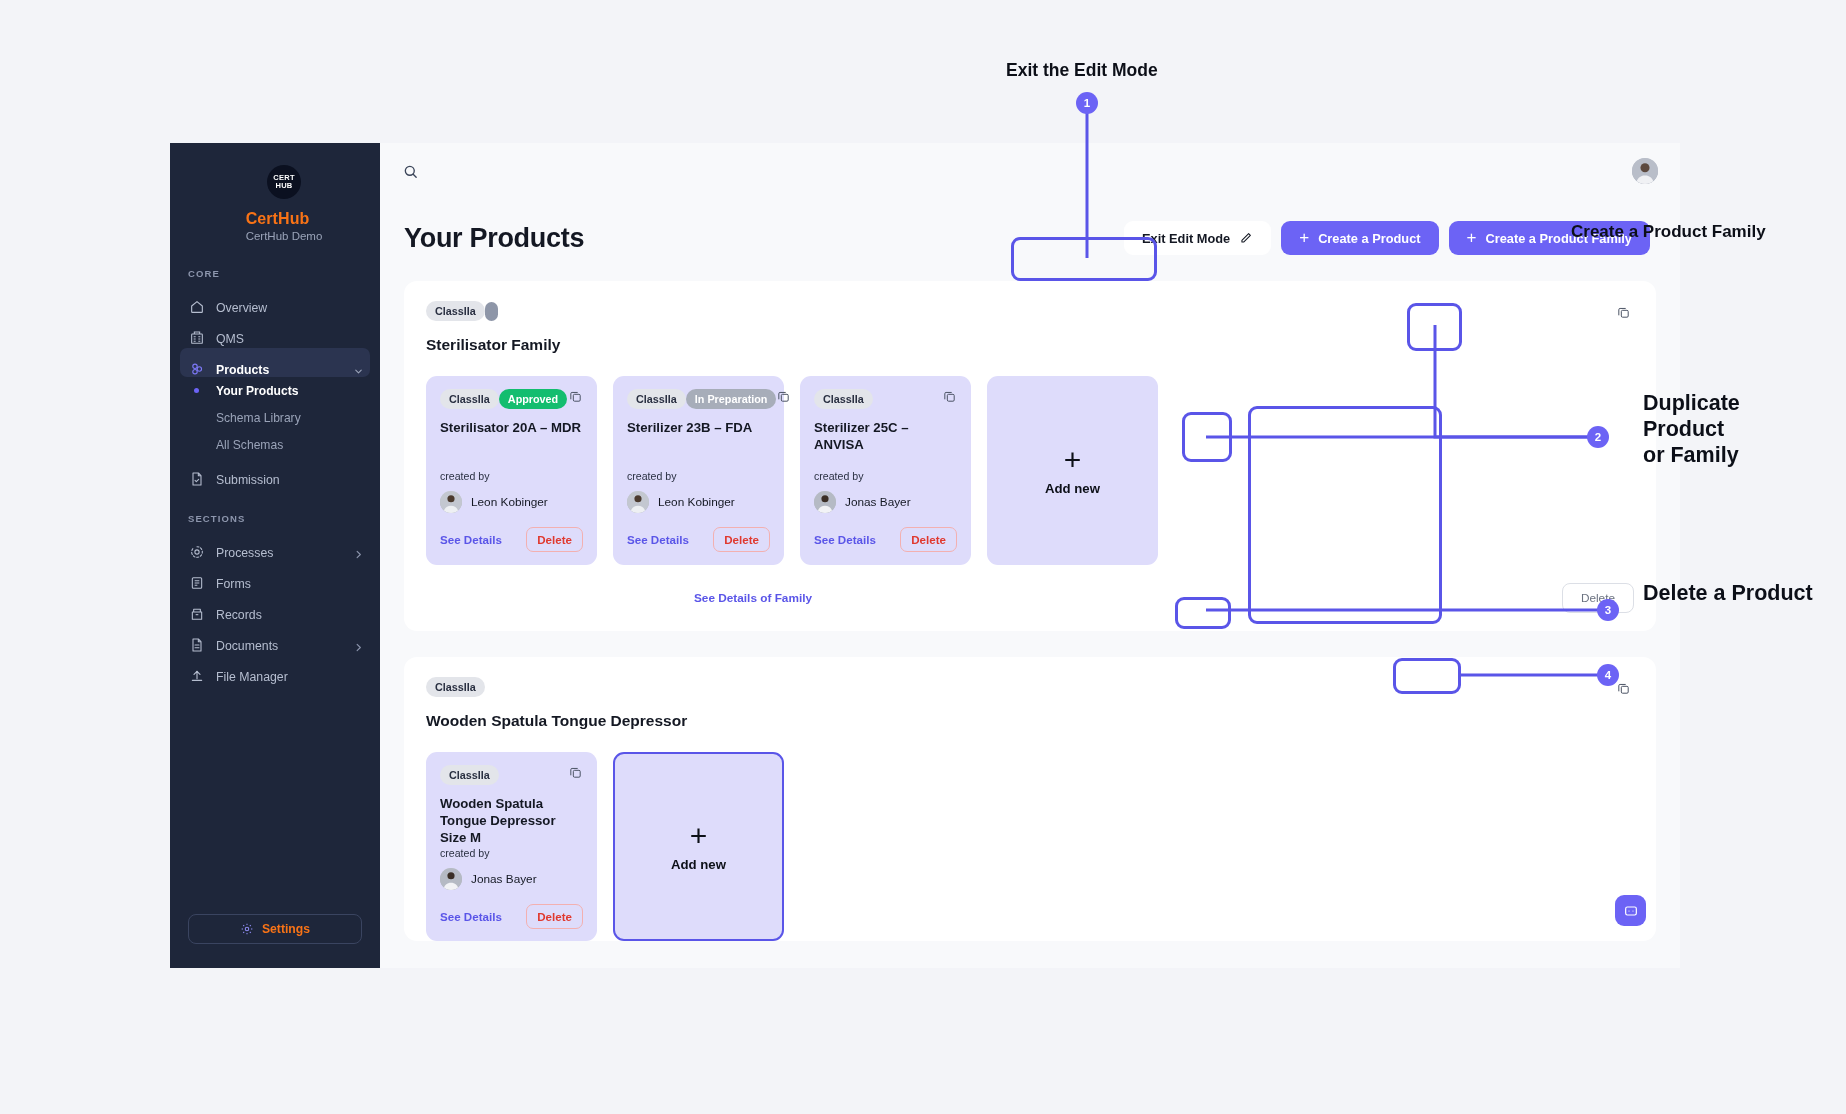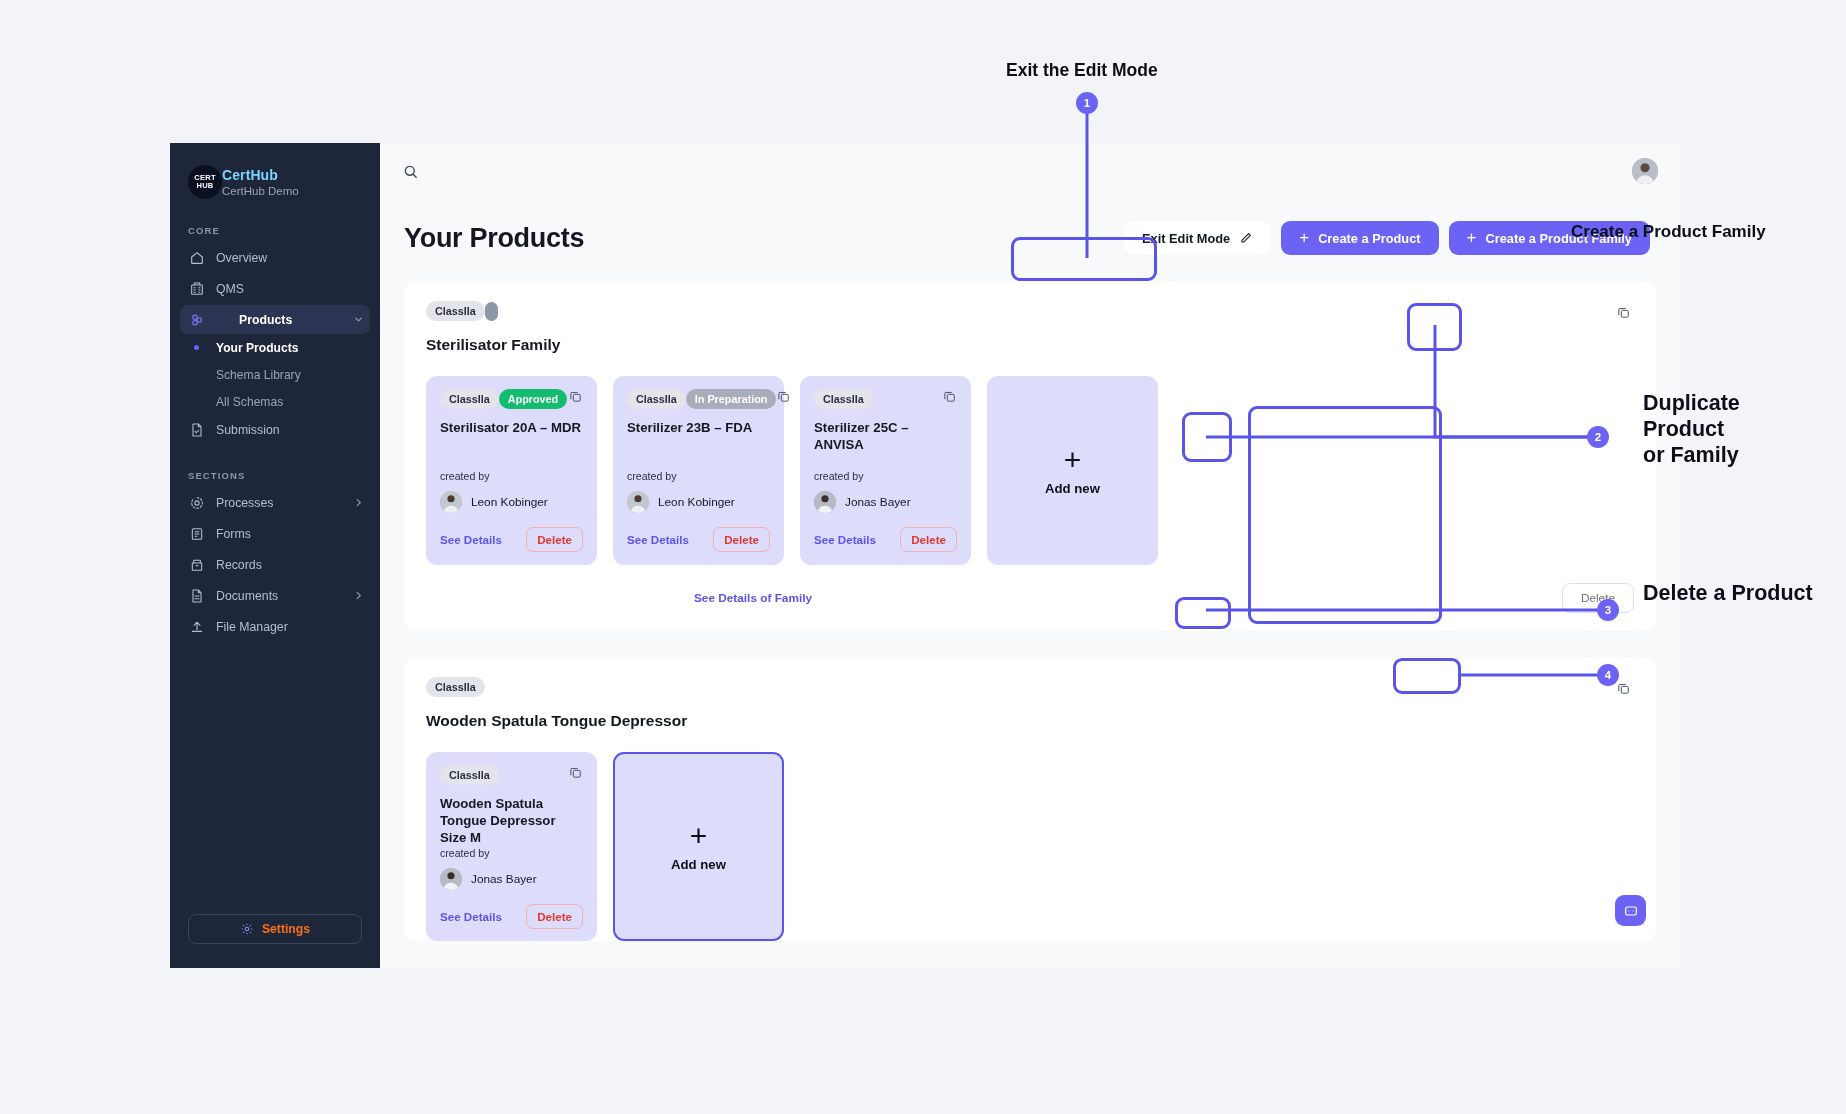--- a/index.html
+++ b/index.html
@@ -20,43 +20,43 @@
     overflow: hidden;
   }
 
   
   .sidebar {
     position: absolute; left: 0; top: 0;
     width: 210px; height: 825px;
     background: #1e263a;
     display: flex; flex-direction: column;
   }
-  .brand { display: flex; align-items: center; padding: 22px 0 0 18px; }
+  .brand { display: flex; align-items: center; gap: 11px; padding: 22px 0 0 18px; flex-direction: column; }
   .brand-logo {
     width: 34px; height: 34px; border-radius: 50%;
     background: #0b1020; color: #fff;
     display: flex; flex-direction: column; align-items: center; justify-content: center;
     font-size: 7.5px; font-weight: 700; line-height: 1.02; letter-spacing: .3px;
   }
-  .brand-name { color: #7dd3fc; font-size: 14px; font-weight: 700; letter-spacing: .1px; }
+  .brand-name { color: #f97316; font-size: 16px; font-weight: 700; letter-spacing: .1px; }
   .brand-sub { color: #9aa3b8; font-size: 11.5px; margin-top: 2px; }
 
   .nav-section-label {
     color: #8d96ad; font-size: 9.5px; font-weight: 700;
     letter-spacing: 1.1px; padding: 0 0 0 18px; margin-top: 26px; margin-bottom: 7px;
   }
   .nav-item {
-    display: flex; align-items: center; gap: 11px;
+    display: flex; align-items: flex-end; gap: 11px;
     height: 29px; margin: 0 10px; padding-left: 8px;
     border-radius: 7px; cursor: pointer;
   }
   .nav-item + .nav-item { margin-top: 2px; }
   .nav-item .lbl { color: #b6bed0; font-size: 12.3px; }
   .nav-item.active { background: #2b3450; }
-  .nav-item.active .lbl { color: #fff; font-weight: 700; margin-left: 23px; }
+  .nav-item.active .lbl { color: #fff; font-weight: 700; }
   .nav-icon { width: 17px; height: 17px; display: flex; align-items: center; justify-content: center; flex: 0 0 17px; }
   .nav-icon svg { width: 16px; height: 16px; display: block; }
   .nav-chev { margin-left: auto; margin-right: 6px; color: #8d96ad; }
   .nav-chev svg { width: 11px; height: 11px; display: block; }
 
   .sub-item {
     display: flex; align-items: center; gap: 11px;
     height: 27px; margin: 0 10px; padding-left: 8px; cursor: pointer;
   }
   .sub-item .dot-wrap { width: 17px; display: flex; justify-content: center; flex: 0 0 17px; }

